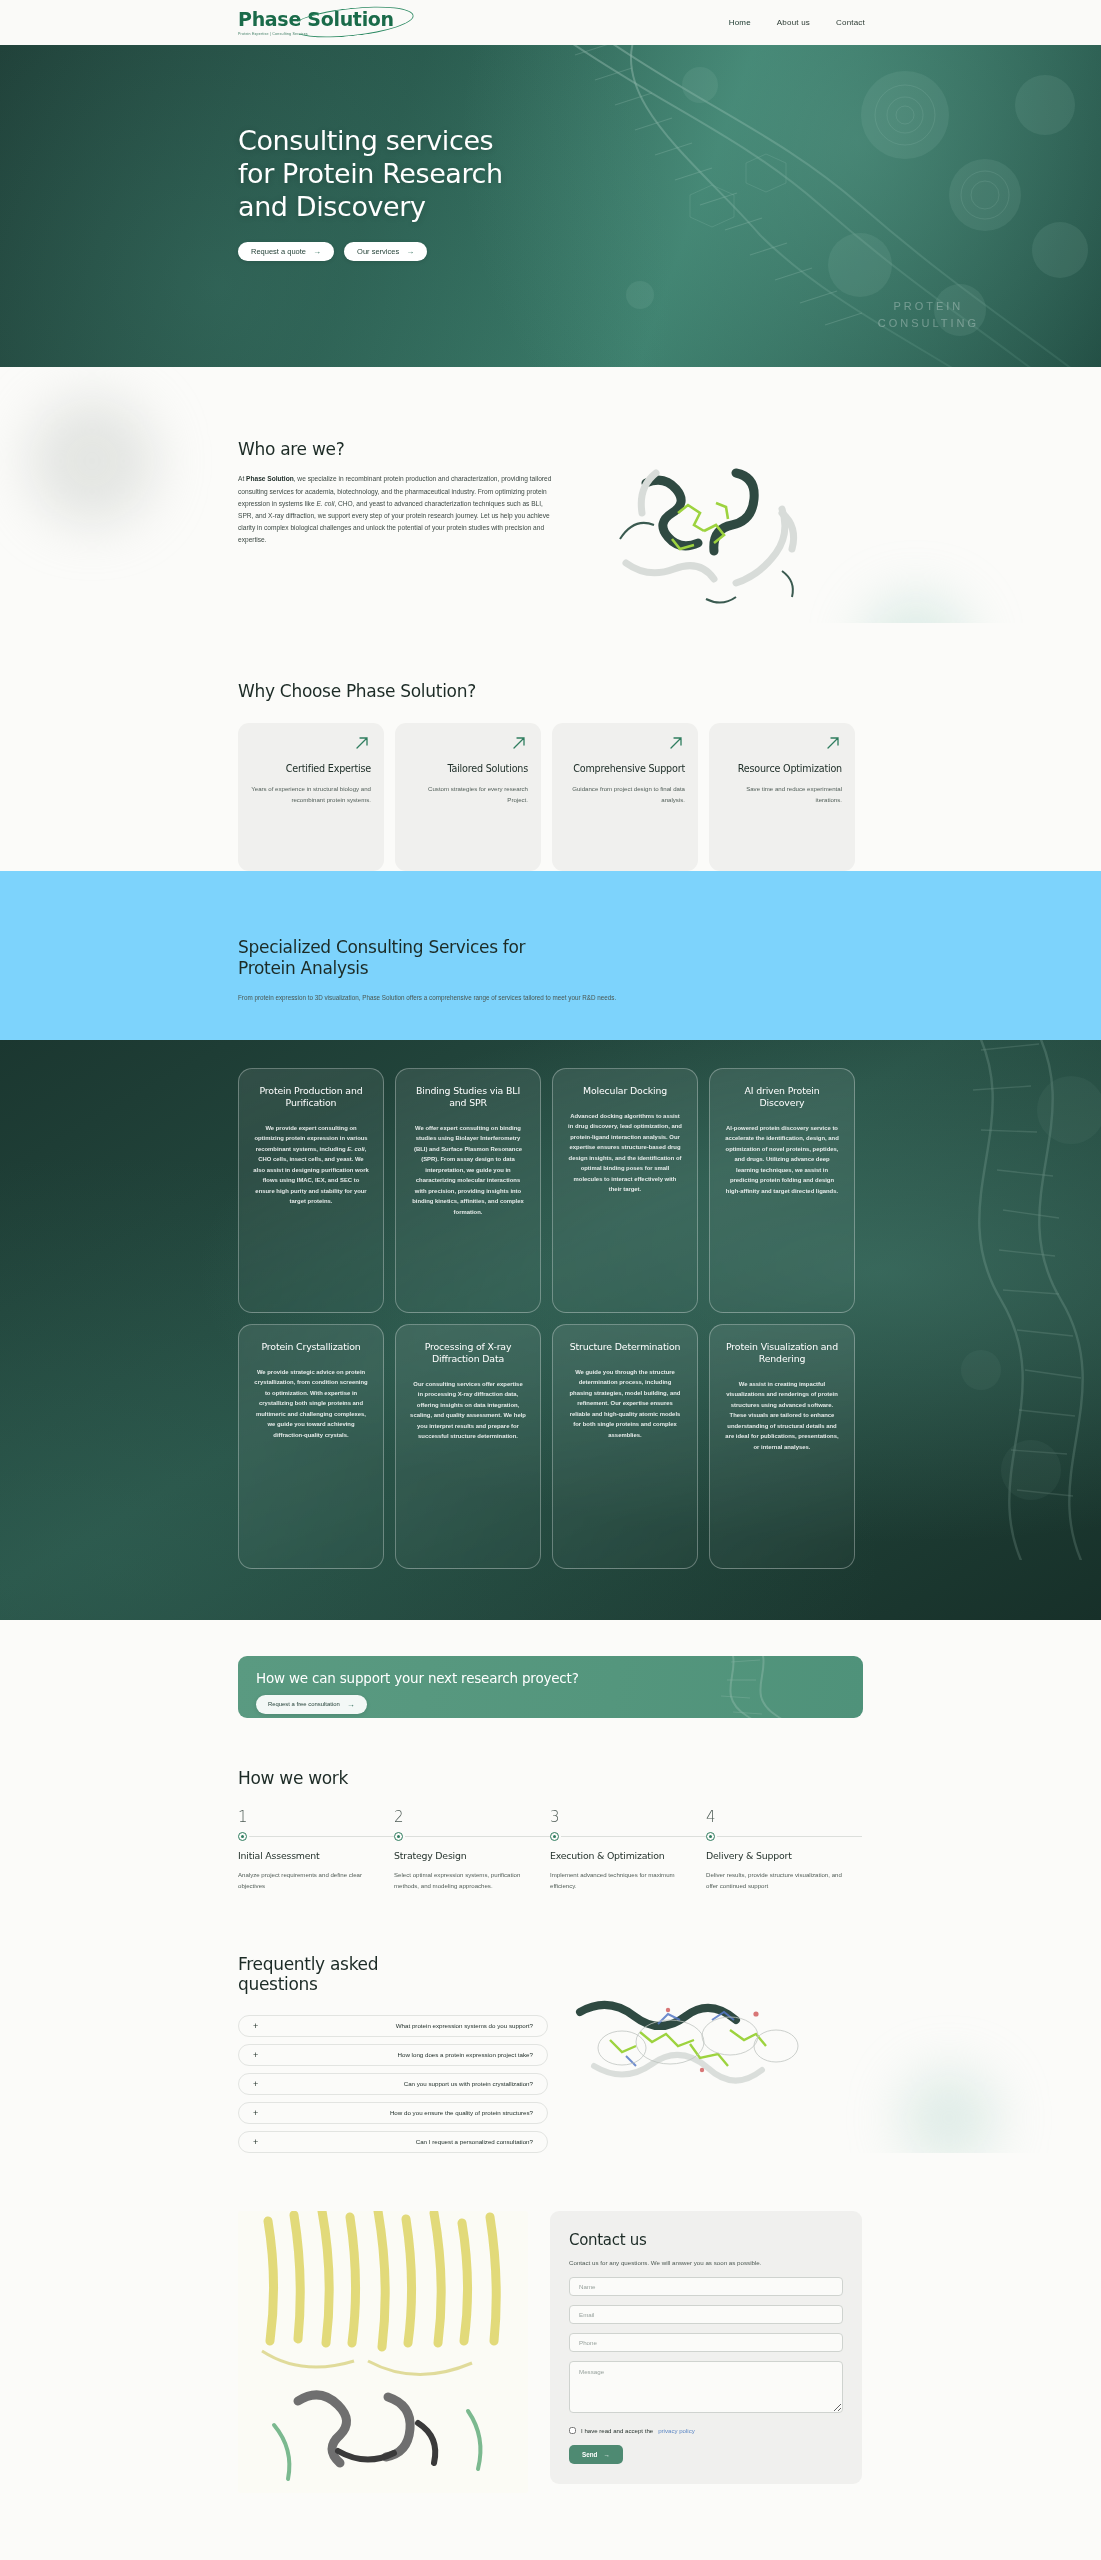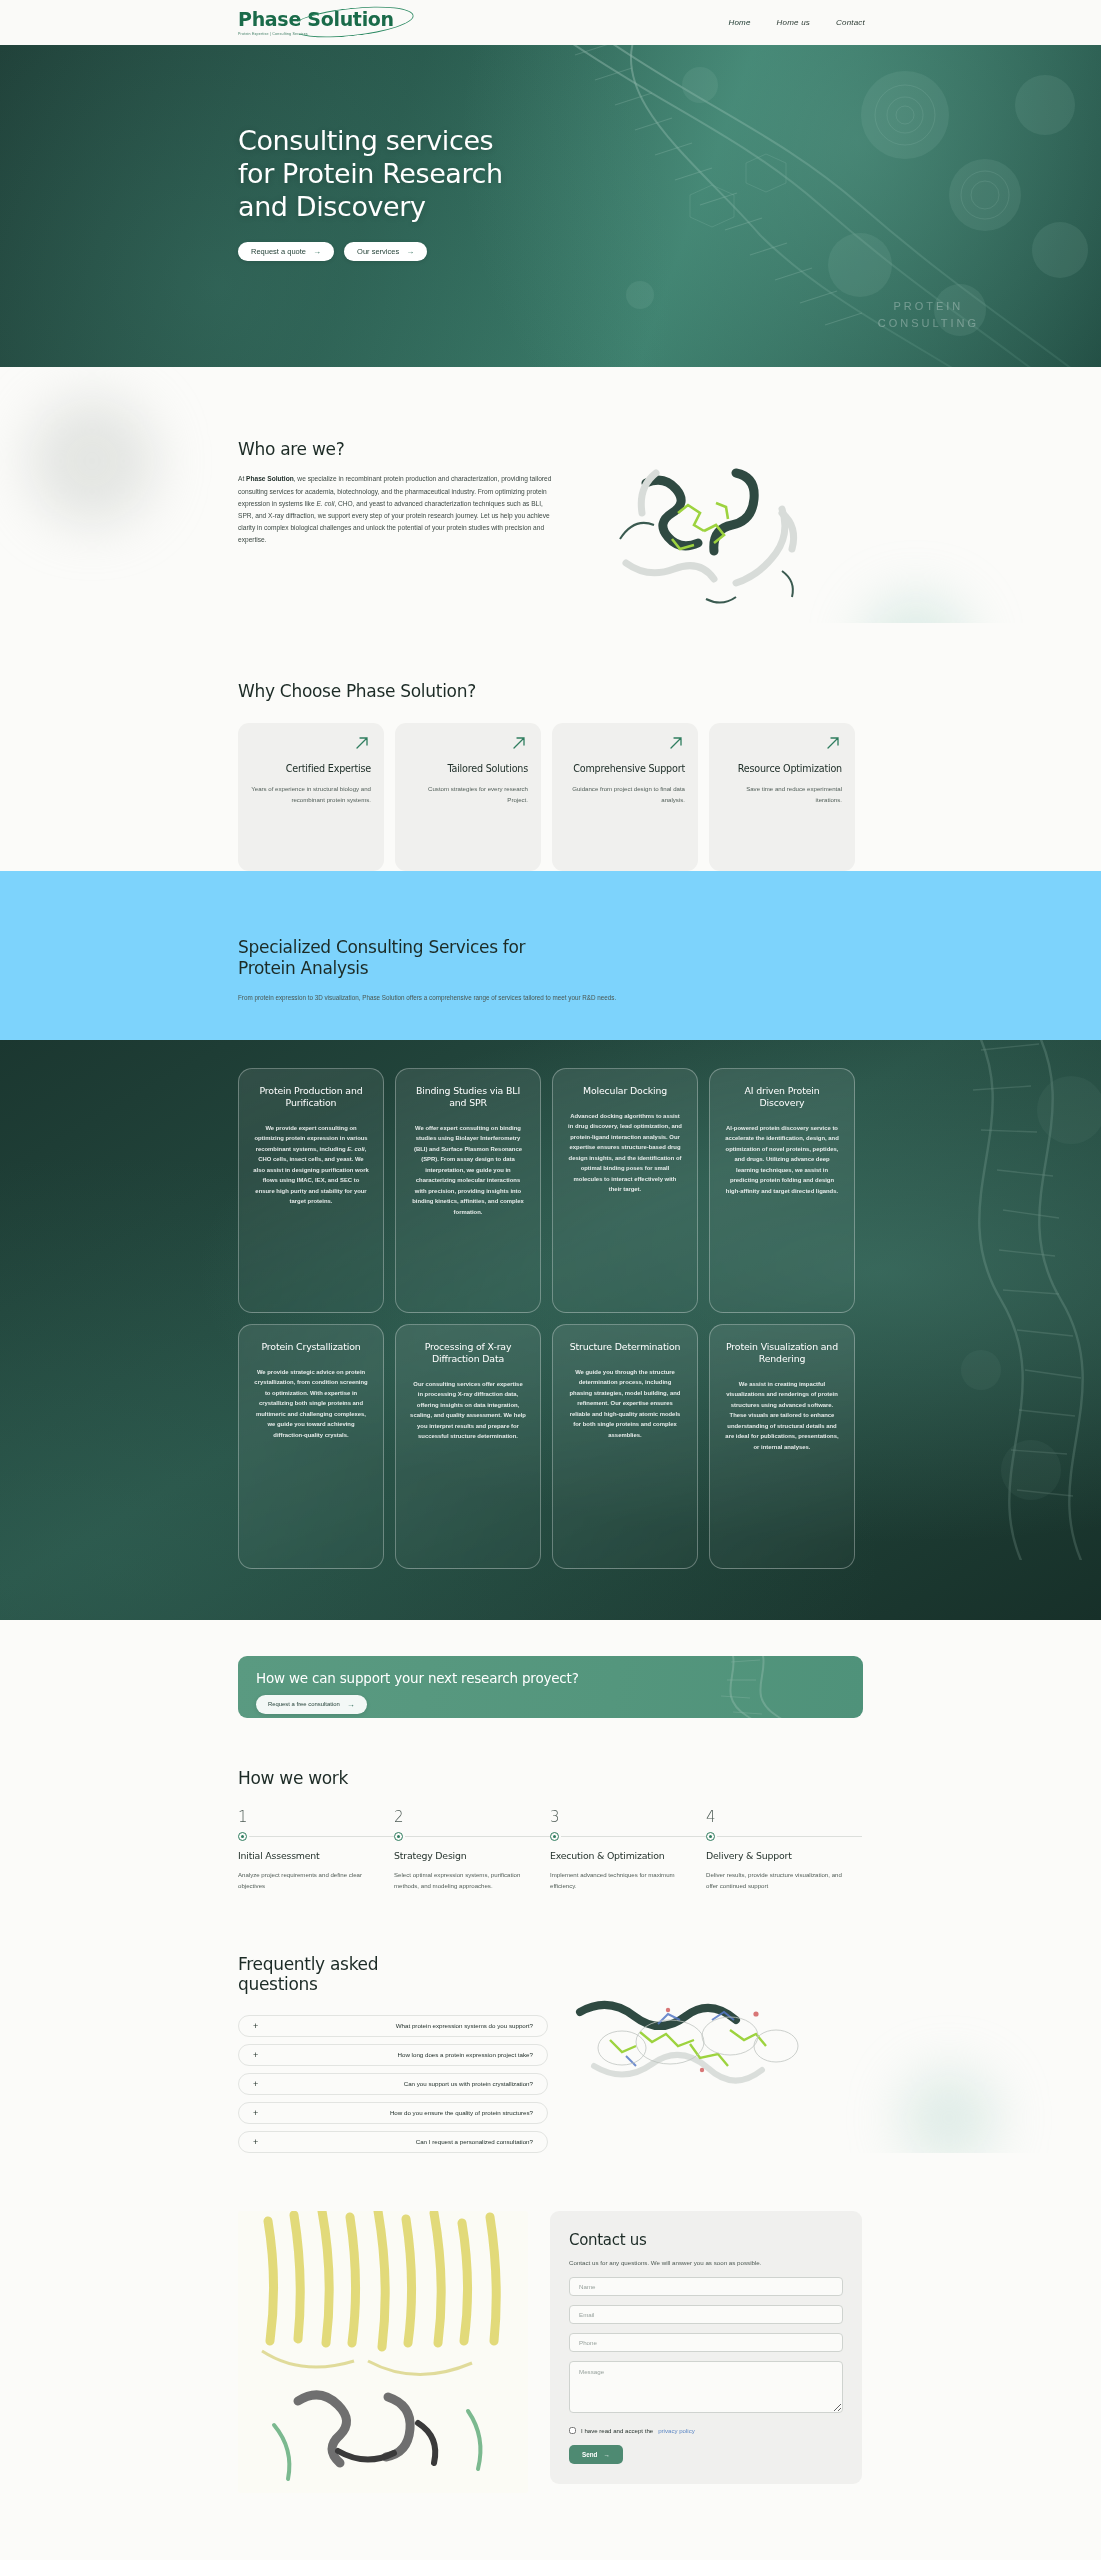--- a/index.html
+++ b/index.html
@@ -49,21 +49,20 @@
     border-left-color: transparent;
     transform: rotate(-6deg);
     pointer-events: none;
   }
   .nav {
     margin-left: auto;
     margin-right: 236px;
     display: flex;
     gap: 26px;
     align-items: center;
-    font-style: italic;
   }
   .nav a {
     font-size: 8px;
     color: #2b3a33;
     text-decoration: none;
     letter-spacing: .2px;
   }
   .nav a.active { color: #16342a; }
 
   
@@ -393,21 +392,21 @@
 <div class="page">
 
   <div class="header">
     <div class="logo-wrap">
       <div class="logo-main">Phase Solution</div>
       <div class="logo-sub">Protein Expertise | Consulting Services</div>
       <div class="logo-swoosh"></div>
     </div>
     <div class="nav">
       <a href="#" class="active">Home</a>
-      <a href="#">Home us</a>
+      <a href="#">About us</a>
       <a href="#">Contact</a>
     </div>
   </div>
 
   <div class="hero">
     <svg class="hero-dna" viewBox="0 0 1101 322" preserveAspectRatio="none">
       <defs>
         <linearGradient id="dg" x1="0" y1="0" x2="1" y2="1">
           <stop offset="0%" stop-color="#cfe6dd" stop-opacity=".55"></stop>
           <stop offset="100%" stop-color="#7fb5a3" stop-opacity=".25"></stop>

